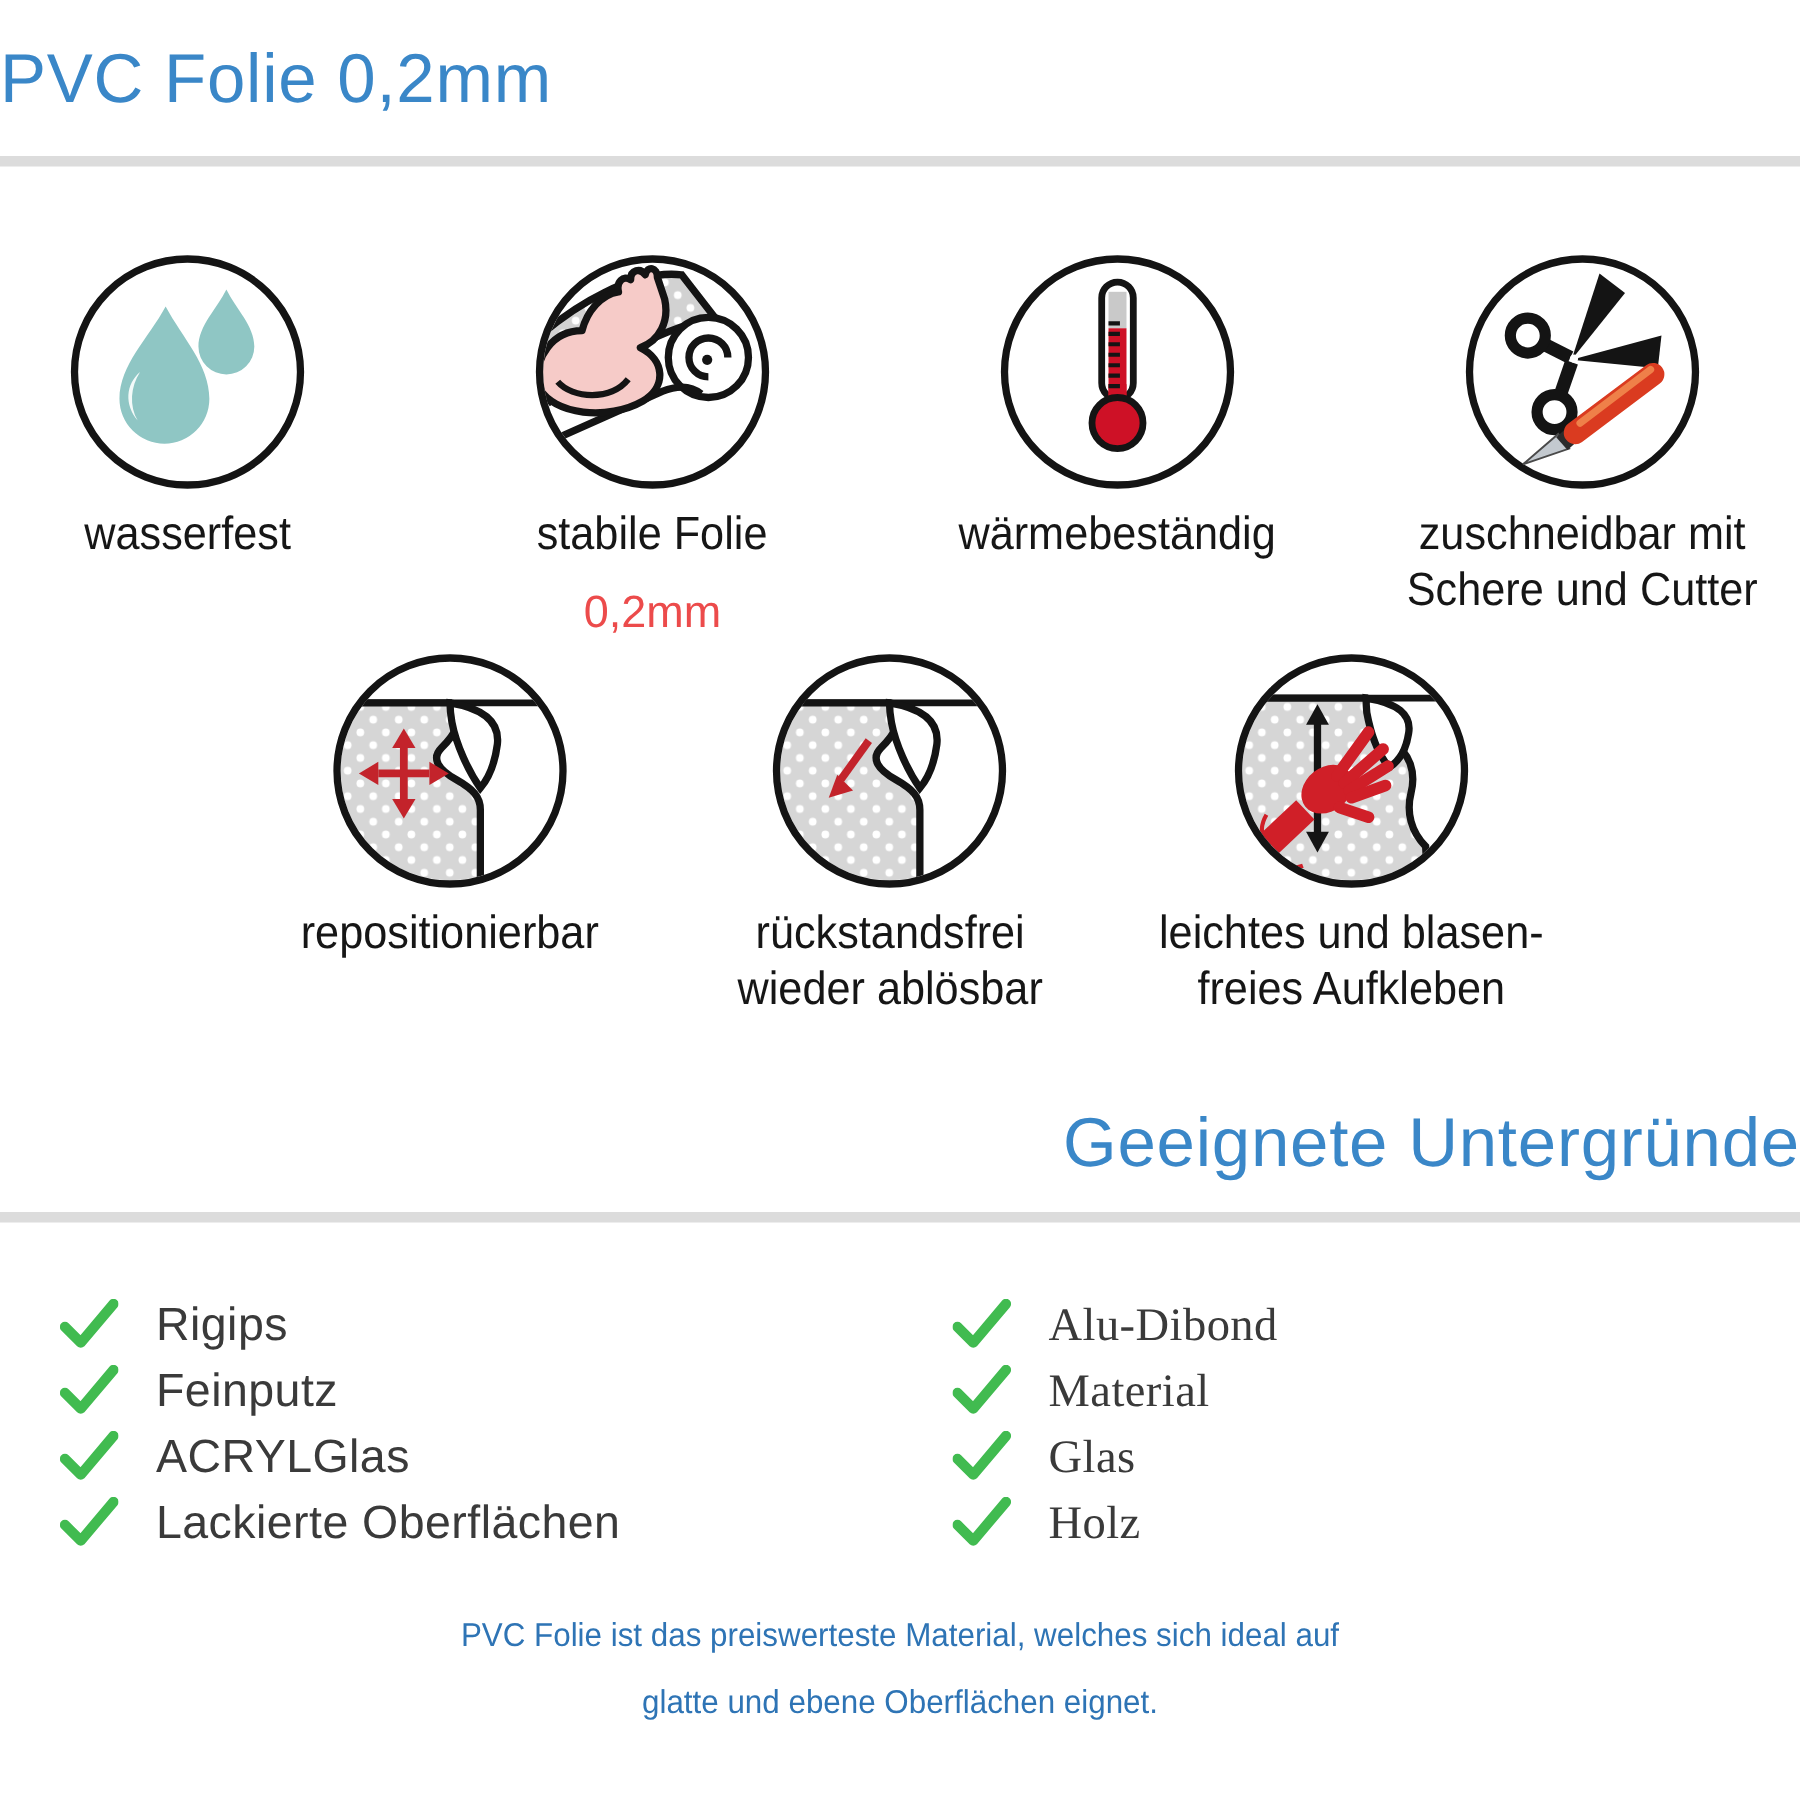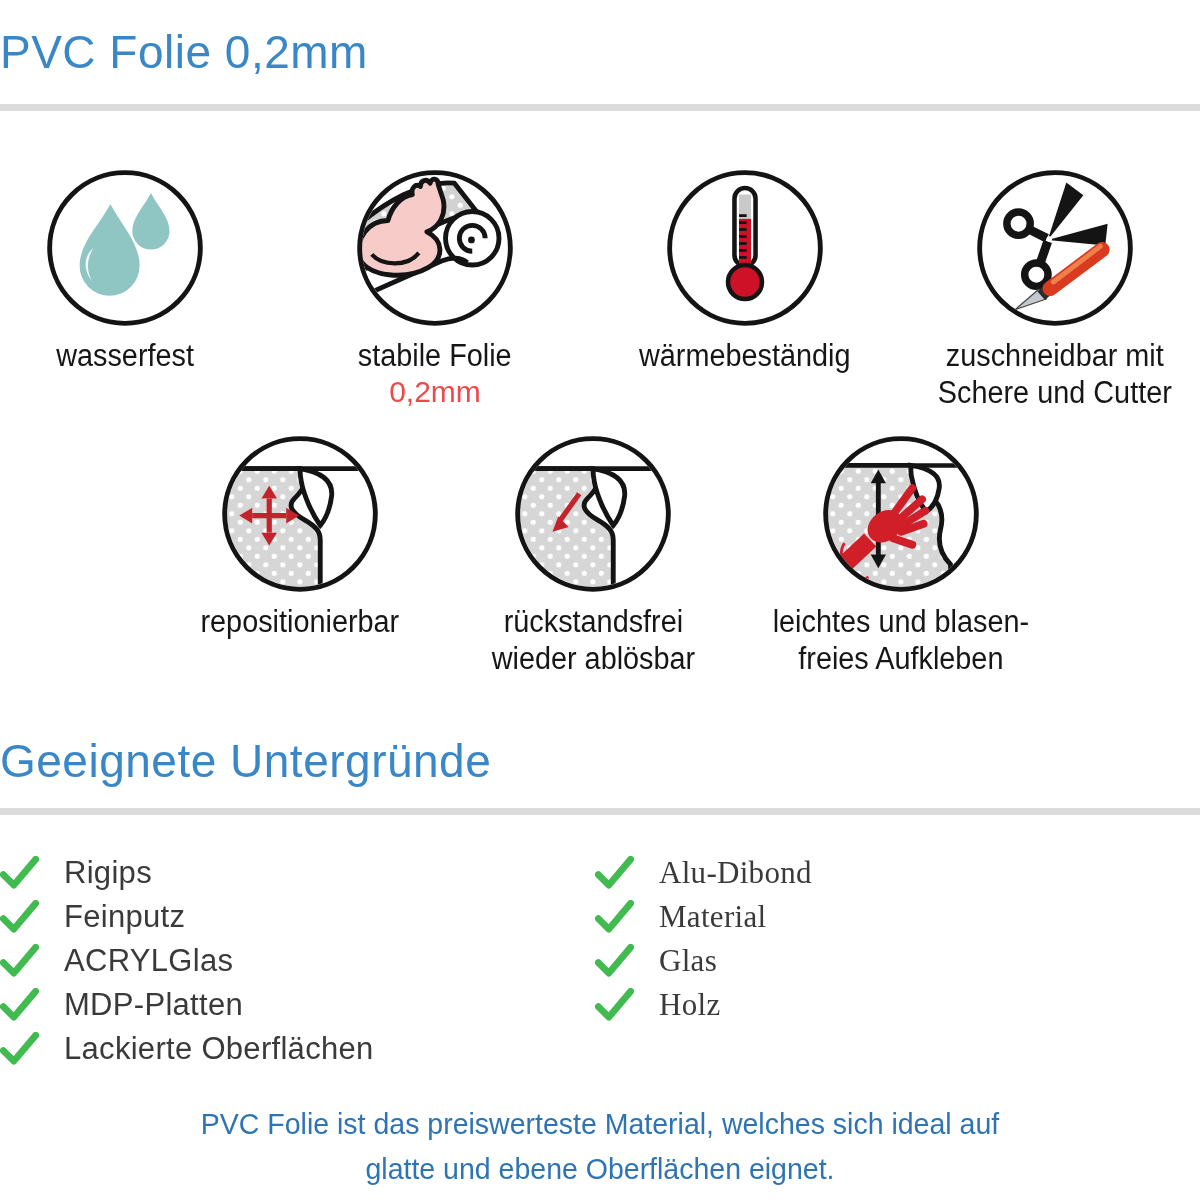--- a/index.html
+++ b/index.html
@@ -16,34 +16,34 @@
   .row1 .feature{width:310px;}
   .row2{display:flex;margin-left:155px;}
   .row2 .w1{width:290px}
   .row2 .w2{width:296px}
   .row2 .w3{width:320px}
   .feature{display:flex;flex-direction:column;align-items:center;}
   .icon-svg{display:block;}
   .feature-label{margin-top:8px;font-size:31px;line-height:37px;color:#161616;
     text-align:center;transform:scaleX(.93);white-space:nowrap;}
   .feature-label span{display:block;}
-  .feature-sub{font-size:30px;color:#ec4b4b;text-align:center;margin-top:1px;}
+  .feature-sub{font-size:30px;color:#ec4b4b;text-align:center;margin-top:18px;}
   
-  .heading-wrap{margin-top:36px;height:95px;display:flex;align-items:center;justify-content:flex-start;}
+  .heading-wrap{margin-top:36px;height:95px;display:flex;align-items:center;justify-content:flex-end;}
   .section-heading{font-size:46px;color:#3a87c8;font-weight:500;letter-spacing:.5px;}
   
-  .surfaces{display:flex;margin-top:36px;}
+  .surfaces{display:flex;margin-top:46px;padding-left:40px;}
   .surfaces ul{list-style:none;margin:0;padding:0;}
   .col1{width:595px;margin-left:100px;}
   .col2{flex:1;font-family:Liberation Serif, serif;}
   .surfaces li{display:flex;align-items:center;height:44px;gap:25px;
     font-size:31px;color:#3a3a3a;letter-spacing:.3px;font-weight:500;}
   .check-svg{display:block;flex:0 0 auto;}
   
-  .footer{margin-top:30px;text-align:center;font-size:30px;line-height:45px;color:#2e74b5;}
+  .footer{margin-top:30px;text-align:center;font-size:22px;line-height:45px;color:#2e74b5;}
   .footer div{transform:scaleX(.95);}
 </style>
 </head>
 <body>
 
 <div class="title-wrap">
   <div class="page-title">PVC Folie 0,2mm</div>
 </div>
 <div class="divider"></div>
 
@@ -268,26 +268,20 @@
     <li>
       <svg class="check-svg" width="39" height="34" viewBox="0 0 24 21">
         <polyline points="2,11.5 8.5,18 22,2" fill="none" stroke="#41bb50" stroke-width="4.2" stroke-linecap="round" stroke-linejoin="round"></polyline>
       </svg>
       <span>ACRYLGlas</span>
     </li>
     <li>
       <svg class="check-svg" width="39" height="34" viewBox="0 0 24 21">
         <polyline points="2,11.5 8.5,18 22,2" fill="none" stroke="#41bb50" stroke-width="4.2" stroke-linecap="round" stroke-linejoin="round"></polyline>
       </svg>
-      <span>MDP-Platten</span>
-    </li>
-    <li>
-      <svg class="check-svg" width="39" height="34" viewBox="0 0 24 21">
-        <polyline points="2,11.5 8.5,18 22,2" fill="none" stroke="#41bb50" stroke-width="4.2" stroke-linecap="round" stroke-linejoin="round"></polyline>
-      </svg>
       <span>Lackierte Oberflächen</span>
     </li>
   </ul>
   <ul class="col2">
     <li>
       <svg class="check-svg" width="39" height="34" viewBox="0 0 24 21">
         <polyline points="2,11.5 8.5,18 22,2" fill="none" stroke="#41bb50" stroke-width="4.2" stroke-linecap="round" stroke-linejoin="round"></polyline>
       </svg>
       <span>Alu-Dibond</span>
     </li>

